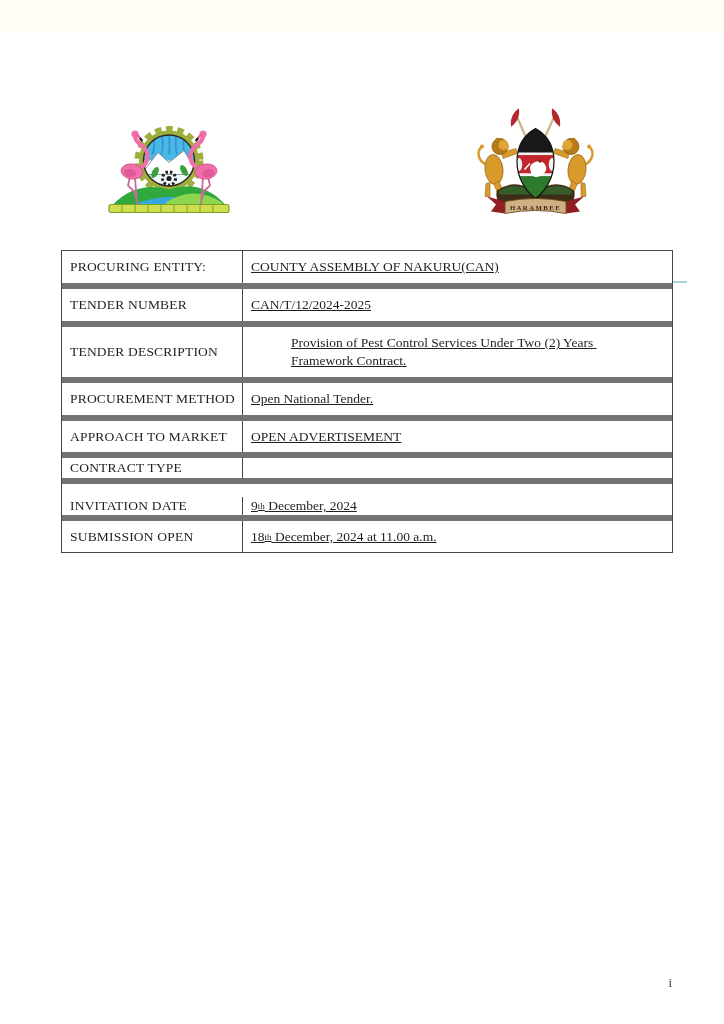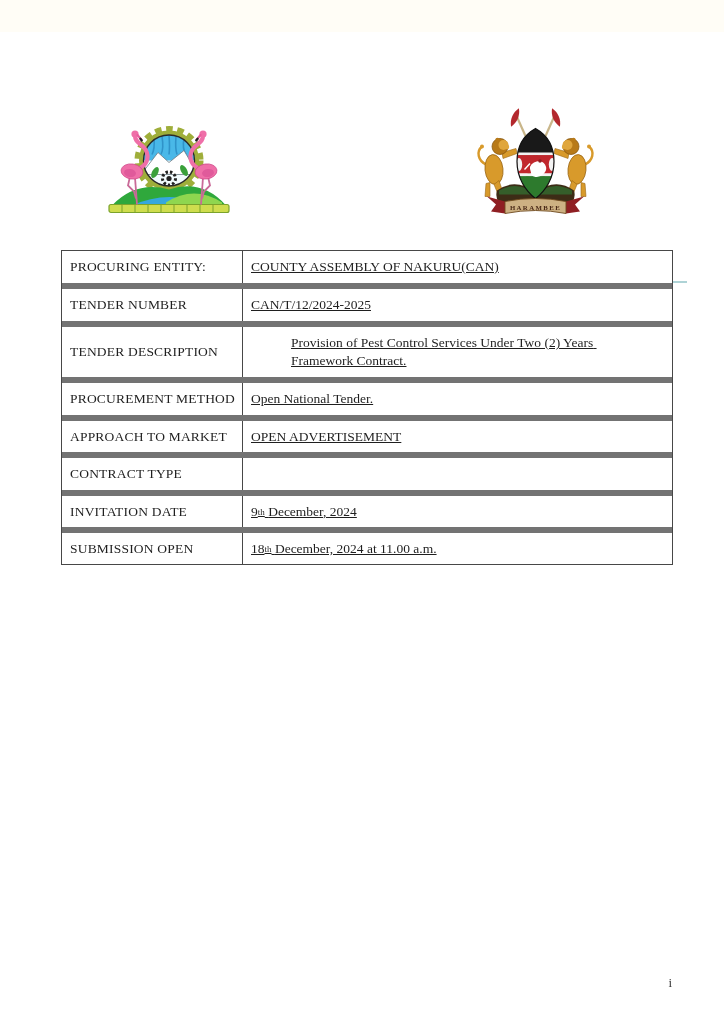--- a/index.html
+++ b/index.html
@@ -26,22 +26,22 @@
     border: 1.6px solid #474747;
     background: #ffffff;
   }
   .trow { display: flex; width: 100%; }
   .trow + .trow { border-top: 6px solid #737373; }
   .trow:nth-child(1) { height: 32px; }
   .trow:nth-child(2) { height: 38px; }
   .trow:nth-child(3) { height: 56px; gap: 40px; }
   .trow:nth-child(4) { height: 38px; }
   .trow:nth-child(5) { height: 37px; justify-content: space-between; }
-  .trow:nth-child(6) { height: 38px; }
-  .trow:nth-child(7) { height: 37px; }
+  .trow:nth-child(6) { height: 26px; }
+  .trow:nth-child(7) { height: 37px; align-items: flex-end; }
   .trow:nth-child(8) { height: 37px; }
   .cell {
     display: flex; align-items: center;
     font-size: 13.5px; color: #1f1f1f; line-height: 1.32;
   }
   .cell.label {
     width: 181px; flex: 0 0 181px;
     border-right: 1.5px solid #474747;
     padding-left: 8px; padding-right: 4px;
     letter-spacing: 0.2px;

